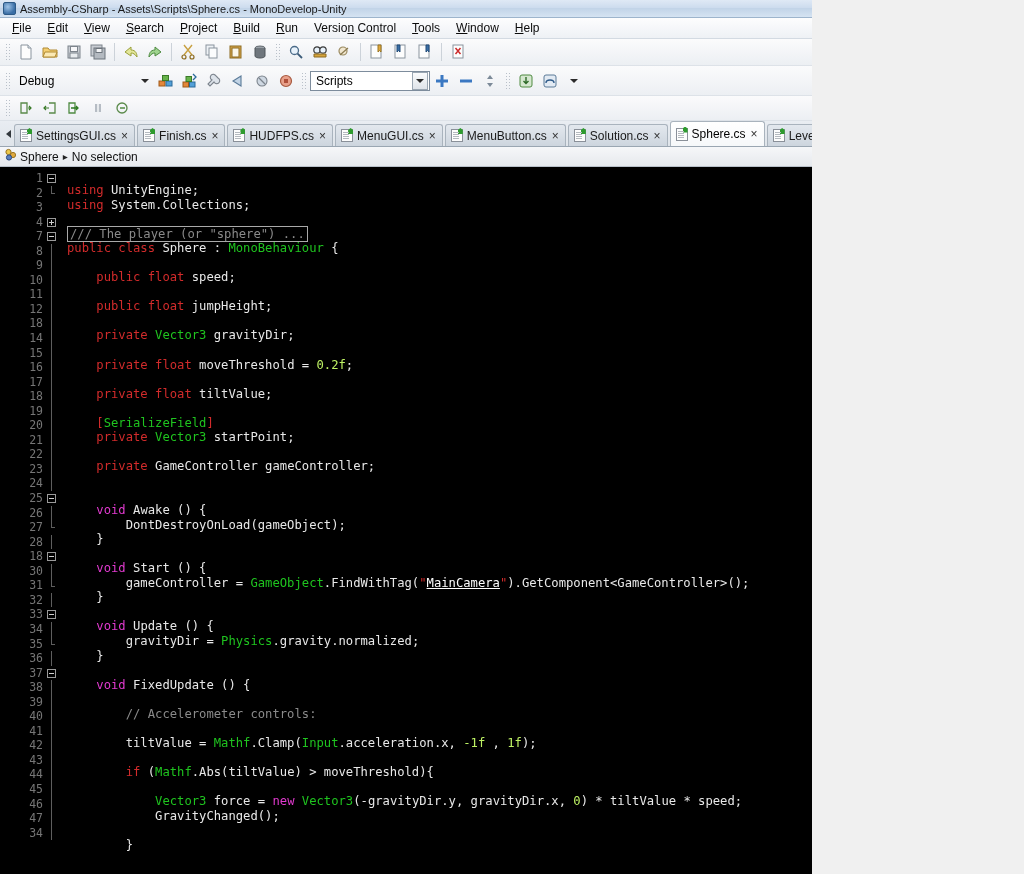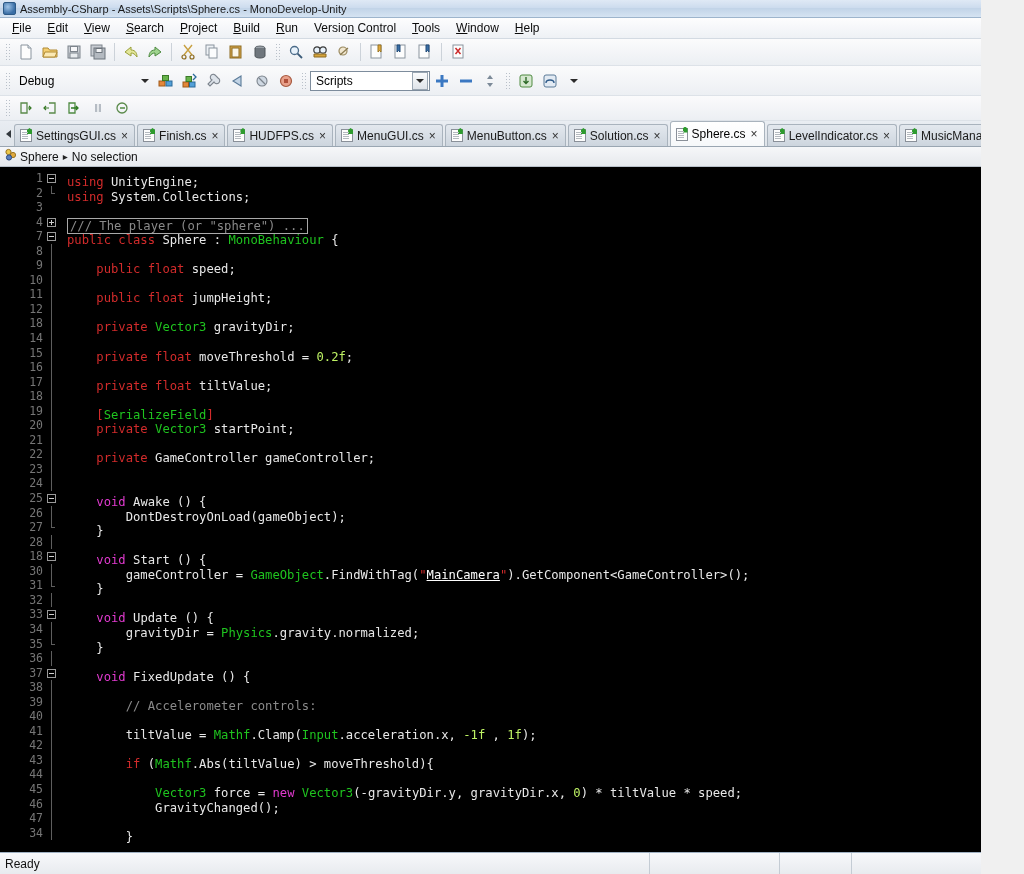--- a/index.html
+++ b/index.html
@@ -3,21 +3,21 @@
 <meta charset="utf-8">
 <style>
   * { box-sizing: border-box; margin:0; padding:0; }
   html,body { width:1024px; height:874px; overflow:hidden; }
   body {
     font-family: "Liberation Sans", sans-serif;
     font-size: 12px;
     background:#f0f0f0;
     color:#000;
   }
-  #app { width:981px; height:874px; display:flex; flex-direction:column; }
+  #app { width:812px; height:874px; display:flex; flex-direction:column; }
 
   
   .titlebar {
     height:18px;
     background: linear-gradient(to bottom,#dfe9f5 0%, #cddcee 45%, #c2d4e8 50%, #d5e3f2 100%);
     border-bottom:1px solid #9db4cc;
     display:flex; align-items:center; padding-left:3px;
     font-size:11px; color:#1a1a1a;
   }
   .titlebar .tb-icon {
@@ -138,21 +138,21 @@
     position:absolute; left:1px; top:3px; width:9px;height:9px;
     border:1px solid #9a9a9a; background:#000;
   }
   .fbox:before{content:"";position:absolute;left:1px;top:3px;width:5px;height:1px;background:#cfcfcf;}
   .fbox.plus:after{content:"";position:absolute;left:3px;top:1px;width:1px;height:5px;background:#cfcfcf;}
   .fline { position:absolute; left:5px; top:0; width:1px; height:100%; background:#5e5e5e; }
   .fend { position:absolute; left:5px; top:0; width:1px; height:50%; background:#5e5e5e; }
   .fend:after{content:"";position:absolute;left:0;top:100%;width:4px;height:1px;background:#5e5e5e;}
 
   .code {
-    flex:1; background:#000; color:#e8e8e8; padding-top:8px;
+    flex:1; background:#000; color:#e8e8e8; padding-top:16px;
     font-family:"DejaVu Sans Mono","Liberation Mono",monospace;
     font-size:12.2px; white-space:pre; overflow:hidden;
   }
   .code .ln { height:14.55px; line-height:14.55px; padding-left:4px; }
 
   
   .scopebars { width:4px; background:#000; flex:none; }
 
   .kw   { color:#d22b2b; }       
   .kw2  { color:#e23ad0; }       
@@ -680,21 +680,14 @@
           <i class="fline"></i>
         </div>
         <div class="fr">
           <i class="fline"></i>
         </div>
       </div>
     <div class="scopebars"></div>
     <div class="code" id="codearea"><div class="ln"><span class="kw">using </span><span class="plain">UnityEngine;</span></div><div class="ln"><span class="kw">using </span><span class="plain">System.Collections;</span></div><div class="ln">&nbsp;</div><div class="ln"><span class="fold-box">/// The player (or "sphere") ...</span></div><div class="ln"><span class="kw">public class </span><span class="plain">Sphere</span><span class="plain"> : </span><span class="typ">MonoBehaviour</span><span class="plain"> {</span></div><div class="ln">&nbsp;</div><div class="ln"><span class="kw">    public float </span><span class="plain">speed;</span></div><div class="ln">&nbsp;</div><div class="ln"><span class="kw">    public float </span><span class="plain">jumpHeight;</span></div><div class="ln">&nbsp;</div><div class="ln"><span class="kw">    private </span><span class="typ">Vector3</span><span class="plain"> gravityDir;</span></div><div class="ln">&nbsp;</div><div class="ln"><span class="kw">    private float </span><span class="plain">moveThreshold = </span><span class="num">0.2f</span><span class="plain">;</span></div><div class="ln">&nbsp;</div><div class="ln"><span class="kw">    private float </span><span class="plain">tiltValue;</span></div><div class="ln">&nbsp;</div><div class="ln"><span class="kw">    [</span><span class="typ">SerializeField</span><span class="kw">]</span></div><div class="ln"><span class="kw">    private </span><span class="typ">Vector3</span><span class="plain"> startPoint;</span></div><div class="ln">&nbsp;</div><div class="ln"><span class="kw">    private </span><span class="plain">GameController gameController;</span></div><div class="ln">&nbsp;</div><div class="ln">&nbsp;</div><div class="ln"><span class="kw2">    void </span><span class="plain">Awake () {</span></div><div class="ln"><span class="plain">        DontDestroyOnLoad(gameObject);</span></div><div class="ln"><span class="plain">    }</span></div><div class="ln">&nbsp;</div><div class="ln"><span class="kw2">    void </span><span class="plain">Start () {</span></div><div class="ln"><span class="plain">        gameController = </span><span class="typ">GameObject</span><span class="plain">.FindWithTag(</span><span class="strq">"</span><span class="str">MainCamera</span><span class="strq">"</span><span class="plain">).GetComponent&lt;GameController&gt;();</span></div><div class="ln"><span class="plain">    }</span></div><div class="ln">&nbsp;</div><div class="ln"><span class="kw2">    void </span><span class="plain">Update () {</span></div><div class="ln"><span class="plain">        gravityDir = </span><span class="typ">Physics</span><span class="plain">.gravity.normalized;</span></div><div class="ln"><span class="plain">    }</span></div><div class="ln">&nbsp;</div><div class="ln"><span class="kw2">    void </span><span class="plain">FixedUpdate () {</span></div><div class="ln">&nbsp;</div><div class="ln"><span class="cmt">        // Accelerometer controls:</span></div><div class="ln">&nbsp;</div><div class="ln"><span class="plain">        tiltValue = </span><span class="typ">Mathf</span><span class="plain">.Clamp(</span><span class="typ">Input</span><span class="plain">.acceleration.x, </span><span class="num">-1f</span><span class="plain"> , </span><span class="num">1f</span><span class="plain">);</span></div><div class="ln">&nbsp;</div><div class="ln"><span class="kw">        if </span><span class="plain">(</span><span class="typ">Mathf</span><span class="plain">.Abs(tiltValue) &gt; moveThreshold){</span></div><div class="ln">&nbsp;</div><div class="ln"><span class="plain">            </span><span class="typ">Vector3</span><span class="plain"> force = </span><span class="kw2">new </span><span class="typ">Vector3</span><span class="plain">(-gravityDir.y, gravityDir.x, </span><span class="num">0</span><span class="plain">) * tiltValue * speed;</span></div><div class="ln"><span class="plain">            GravityChanged();</span></div><div class="ln">&nbsp;</div><div class="ln"><span class="plain">        }</span></div></div>
   </div>
 
-  <div class="statusbar">
-    <div class="st-msg">Ready</div>
-    <div class="st-fill"></div>
-    <div class="st-cell wide"></div>
-    <div class="st-cell"></div>
-    <div class="st-cell wide"></div>
-  </div>
 
 </div>
 
 </body></html>

